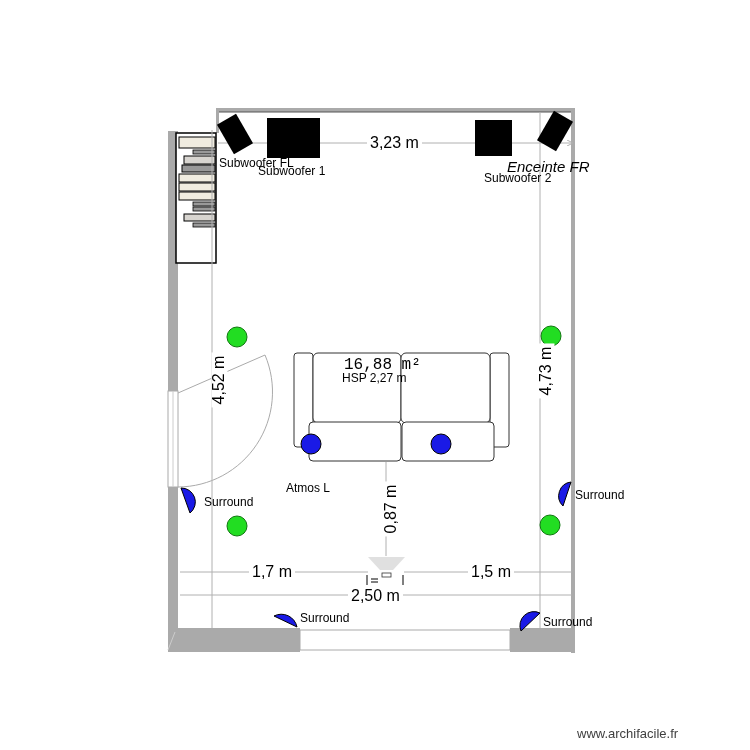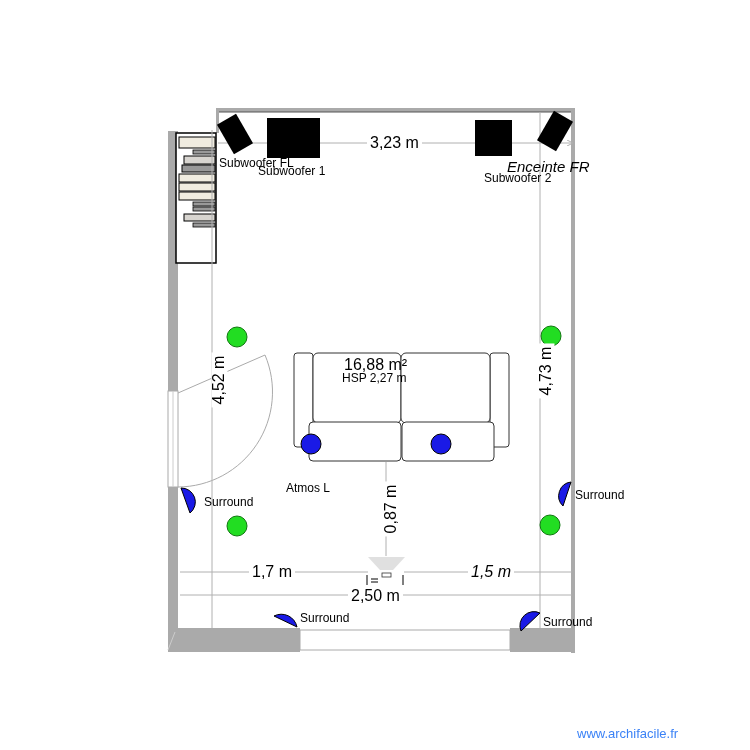--- a/index.html
+++ b/index.html
@@ -4,21 +4,21 @@
 <style>
   html, body { margin: 0; padding: 0; background: #ffffff; }
   body { width: 750px; height: 750px; position: relative; overflow: hidden;
          font-family: "Liberation Sans", sans-serif; color: #000; }
   #plan { position: absolute; left: 0; top: 0; width: 750px; height: 750px; }
   .lbl { position: absolute; white-space: nowrap; font-family: "Liberation Sans", sans-serif; color: #000; line-height: 1; }
   .dim { font-size: 16px; background: #fff; padding: 0 3px; }
   .small { font-size: 12px; }
   .area { font-size: 16px; }
   .vert { transform: rotate(-90deg); transform-origin: center center; }
-  .watermark { position: absolute; left: 577px; top: 726px; font-size: 13px; color: #3b82f6; }
+  .watermark { position: absolute; left: 577px; top: 726px; font-size: 13px; color: #404040; }
 </style>
 </head>
 <body>
 
 <svg id="plan" viewBox="0 0 750 750" xmlns="http://www.w3.org/2000/svg">
   <defs>
     <marker id="arr" markerWidth="6" markerHeight="6" refX="5" refY="3" orient="auto">
       <path d="M0,0 L6,3 L0,6" fill="none" stroke="#b0b0b0" stroke-width="1"></path>
     </marker>
   </defs>
@@ -114,30 +114,30 @@
     <line x1="371" y1="582" x2="378" y2="582" stroke="#000" stroke-width="1"></line>
   </g>
 </svg>
 
 <span class="lbl dim" style="left:367px; top:135px;">3,23 m</span>
 <span class="lbl small" style="left:219px; top:157px; font-size:12px;">Subwoofer FL</span>
 <span class="lbl small" style="left:258px; top:165px; font-size:12px;text-align:center;">Subwoofer 1</span>
 <span class="lbl small" style="left:507px; top:159px; font-size:15px;font-style:italic;">Enceinte FR</span>
 <span class="lbl small" style="left:456px; top:172px; font-size:12px;margin-left:28px;">Subwoofer 2</span>
 
-<span class="lbl area" style="left:344px; top:357px;">16,88 m²</span>
+<span class="lbl area" style="left:344px; top:357px;font-family:Liberation Mono, monospace;">16,88 m²</span>
 <span class="lbl small" style="left:342px; top:372px;text-align:center;">HSP 2,27 m</span>
 
 <span class="lbl dim vert" style="left:192px; top:372px;">4,52 m</span>
 <span class="lbl dim vert" style="left:519px; top:363px;">4,73 m</span>
 <span class="lbl dim vert" style="left:364px; top:501px;">0,87 m</span>
 
 <span class="lbl small" style="left:286px; top:458px;margin-top:24px;">Atmos L</span>
 <span class="lbl small" style="left:204px; top:496px;">Surround</span>
 <span class="lbl small" style="left:575px; top:489px;">Surround</span>
 <span class="lbl small" style="left:300px; top:612px;">Surround</span>
 <span class="lbl small" style="left:543px; top:616px;">Surround</span>
 
 <span class="lbl dim" style="left:249px; top:564px;">1,7 m</span>
-<span class="lbl dim" style="left:468px; top:564px;font-style:italic;">1,5 m</span>
+<span class="lbl dim" style="left:468px; top:564px;">1,5 m</span>
 <span class="lbl dim" style="left:348px; top:588px;">2,50 m</span>
 
 <span class="watermark">www.archifacile.fr</span>
 
 </body></html>

